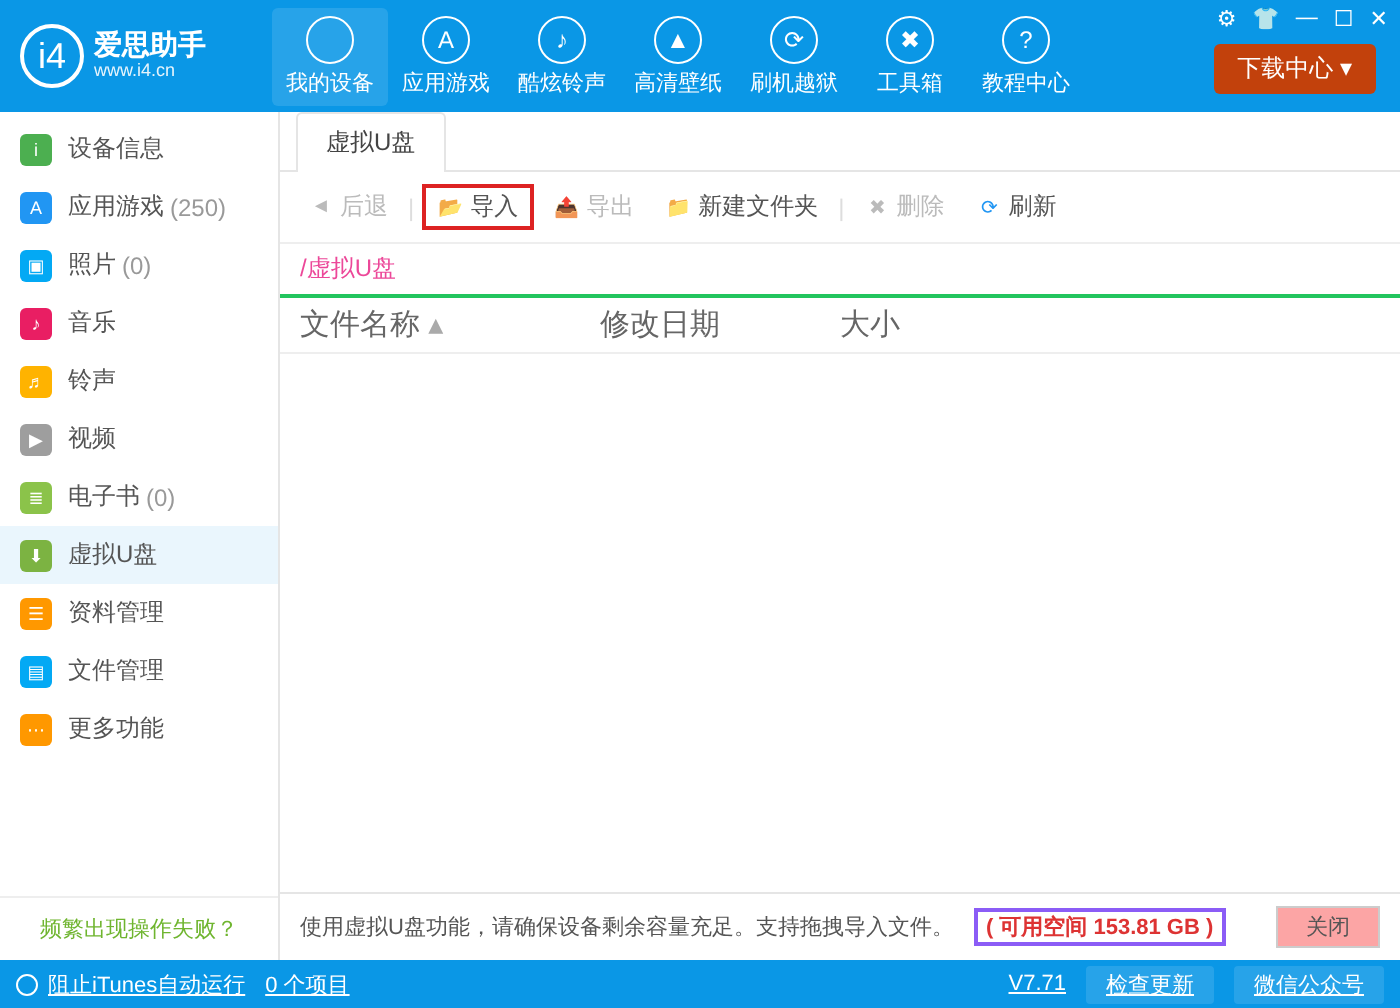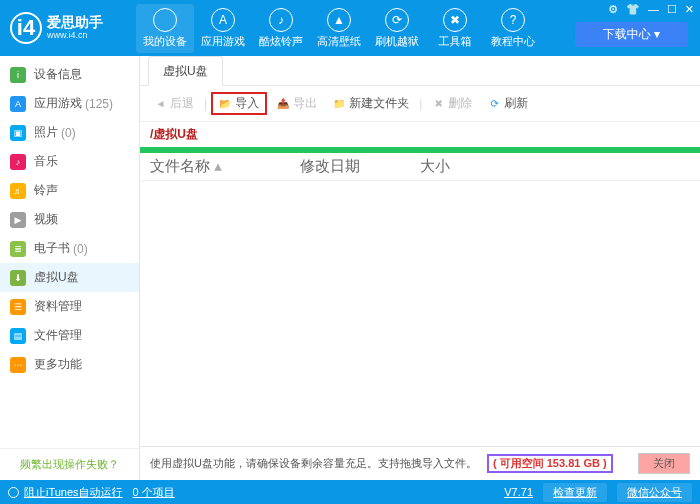--- a/index.html
+++ b/index.html
@@ -1,48 +1,48 @@
 <!DOCTYPE html>
 <html><head>
 <meta charset="utf-8">
 <style>
 * { margin: 0; padding: 0; box-sizing: border-box; }
 body { font-family: "Microsoft YaHei", Arial, sans-serif; font-size: 12px; color: #333; background: #fff; width: 700px; height: 504px; overflow: hidden; }
 .header { background: #0a97e6; height: 56px; display: flex; align-items: center; padding: 0 6px; position: relative; }
 .logo-block { display: flex; align-items: center; width: 130px; padding-left: 4px; }
-.logo-circ { width: 32px; height: 32px; border: 2px solid #fff; border-radius: 50%; display: flex; align-items: center; justify-content: center; color: #fff; font-weight: bold; font-size: 22px; margin-right: 5px; }
+.logo-circ { width: 32px; height: 32px; border: 2px solid #fff; border-radius: 50%; display: flex; align-items: center; justify-content: center; color: #fff; font-weight: normal; font-size: 18px; margin-right: 5px; }
 .logo-txt { color: #fff; line-height: 1.1; }
 .logo-txt .cn { font-size: 14px; font-weight: bold; }
 .logo-txt .en { font-size: 9px; opacity: .9; }
 .topnav { display: flex; }
 .topnav-item { width: 58px; text-align: center; color: #fff; font-size: 11px; cursor: pointer; padding: 4px 0; }
 .topnav-item.active { background: rgba(255,255,255,.12); border-radius: 3px; }
 .topnav-item .ic { width: 24px; height: 24px; border: 1.5px solid #fff; border-radius: 50%; margin: 0 auto 2px; display: flex; align-items: center; justify-content: center; font-size: 12px; }
 .win-ctl { position: absolute; top: 3px; right: 6px; display: flex; gap: 8px; color: #fff; font-size: 11px; }
 .win-ctl span { cursor: pointer; }
-.dl-btn { position: absolute; top: 22px; right: 12px; background: #3b82f6; color: #fff; padding: 4px 28px; border-radius: 3px; font-size: 12px; cursor: pointer; }
+.dl-btn { position: absolute; top: 22px; right: 12px; background: #c2410c; color: #fff; padding: 4px 12px; border-radius: 3px; font-size: 12px; cursor: pointer; }
 .body-row { display: flex; height: 424px; }
 .sidebar { width: 140px; border-right: 1px solid #e5e5e5; display: flex; flex-direction: column; }
 .sb-list { flex: 1; overflow: auto; padding-top: 4px; }
 .sb-item { display: flex; align-items: center; padding: 6px 10px; cursor: pointer; font-size: 12px; color: #555; }
 .sb-item.active { background: #eaf6fd; }
 .sb-ic { width: 16px; height: 16px; border-radius: 3px; margin-right: 8px; display: flex; align-items: center; justify-content: center; color: #fff; font-size: 9px; }
 .sb-count { color: #999; margin-left: 3px; }
 .sb-footer { border-top: 1px solid #eee; text-align: center; padding: 8px 4px; color: #6fb52f; font-size: 11px; cursor: pointer; }
 .main { flex: 1; display: flex; flex-direction: column; }
 .tabbar { border-bottom: 1px solid #e5e5e5; padding: 0 8px; height: 30px; display: flex; align-items: flex-end; }
 .tab { padding: 6px 14px; border: 1px solid #e5e5e5; border-bottom: none; background: #fff; font-size: 12px; color: #444; border-radius: 3px 3px 0 0; position: relative; top: 1px; cursor: pointer; }
 .toolbar { display: flex; align-items: center; gap: 4px; padding: 6px 8px; border-bottom: 1px solid #eee; color: #888; }
 .tb-btn { display: flex; align-items: center; gap: 3px; padding: 2px 6px; font-size: 12px; cursor: pointer; }
 .tb-btn.disabled { color: #bbb; cursor: default; }
 .tb-btn.enabled { color: #555; }
 .tb-btn .tic { width: 13px; height: 13px; display: inline-flex; align-items: center; justify-content: center; font-size: 10px; }
 .tb-btn.highlight { border: 2px solid #d22; padding: 1px 6px; }
 .sep { color: #ddd; }
-.path { padding: 4px 10px; font-size: 12px; color: #b91c1c; border-bottom: 6px solid #22c55e; font-weight: bold; }
+.path { padding: 4px 10px; font-size: 12px; color: #ec4899; border-bottom: 2px solid #22c55e; }
 .cols { display: flex; padding: 4px 10px; font-size: 15px; color: #666; border-bottom: 1px solid #eee; }
 .cols > div { padding-right: 10px; }
 .col-name { flex: 0 0 150px; }
 .col-date { flex: 0 0 110px; }
 .col-type { flex: 1; }
 .col-size { flex: 0 0 50px; text-align: right; }
 .filelist { flex: 1; }
 .bottom-bar { border-top: 1px solid #e5e5e5; padding: 6px 10px; display: flex; align-items: center; font-size: 11px; color: #555; }
 .free-space { color: #d33; border: 2px solid #8b5cf6; padding: 0 4px; margin-left: 10px; font-weight: bold; }
 .close-btn { margin-left: auto; border: 1px solid #ccc; padding: 2px 14px; cursor: pointer; background: #fca5a5; }
@@ -107,21 +107,21 @@
   <div class="sidebar">
     <div class="sb-list" id="sblist">
         <div class="sb-item">
           <span class="sb-ic" style="background:#4caf50">i</span>
           <span>设备信息</span>
           <span class="sb-count"></span>
         </div>
         <div class="sb-item">
           <span class="sb-ic" style="background:#2196f3">A</span>
           <span>应用游戏</span>
-          <span class="sb-count">(125)</span>
+          <span class="sb-count">(250)</span>
         </div>
         <div class="sb-item">
           <span class="sb-ic" style="background:#03a9f4">▣</span>
           <span>照片</span>
           <span class="sb-count">(0)</span>
         </div>
         <div class="sb-item">
           <span class="sb-ic" style="background:#e91e63">♪</span>
           <span>音乐</span>
           <span class="sb-count"></span>

